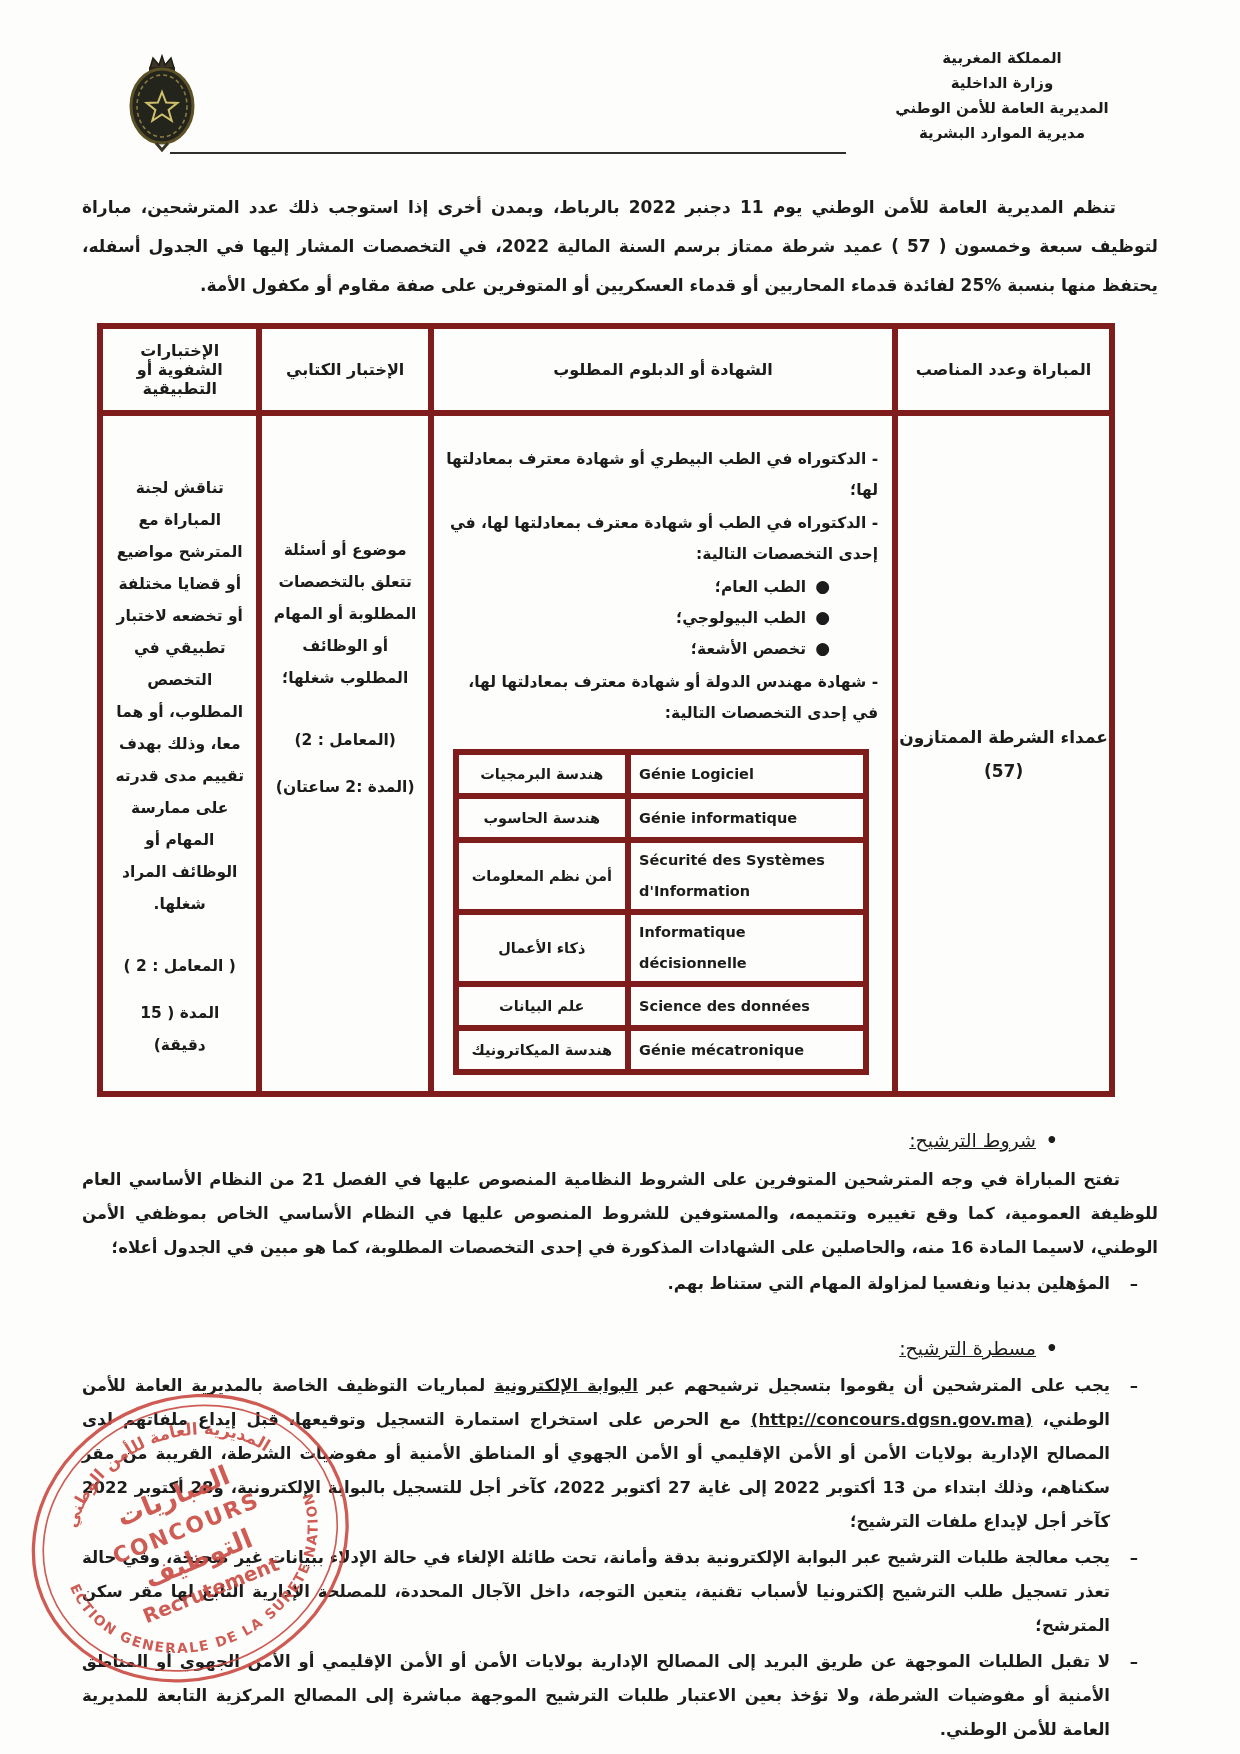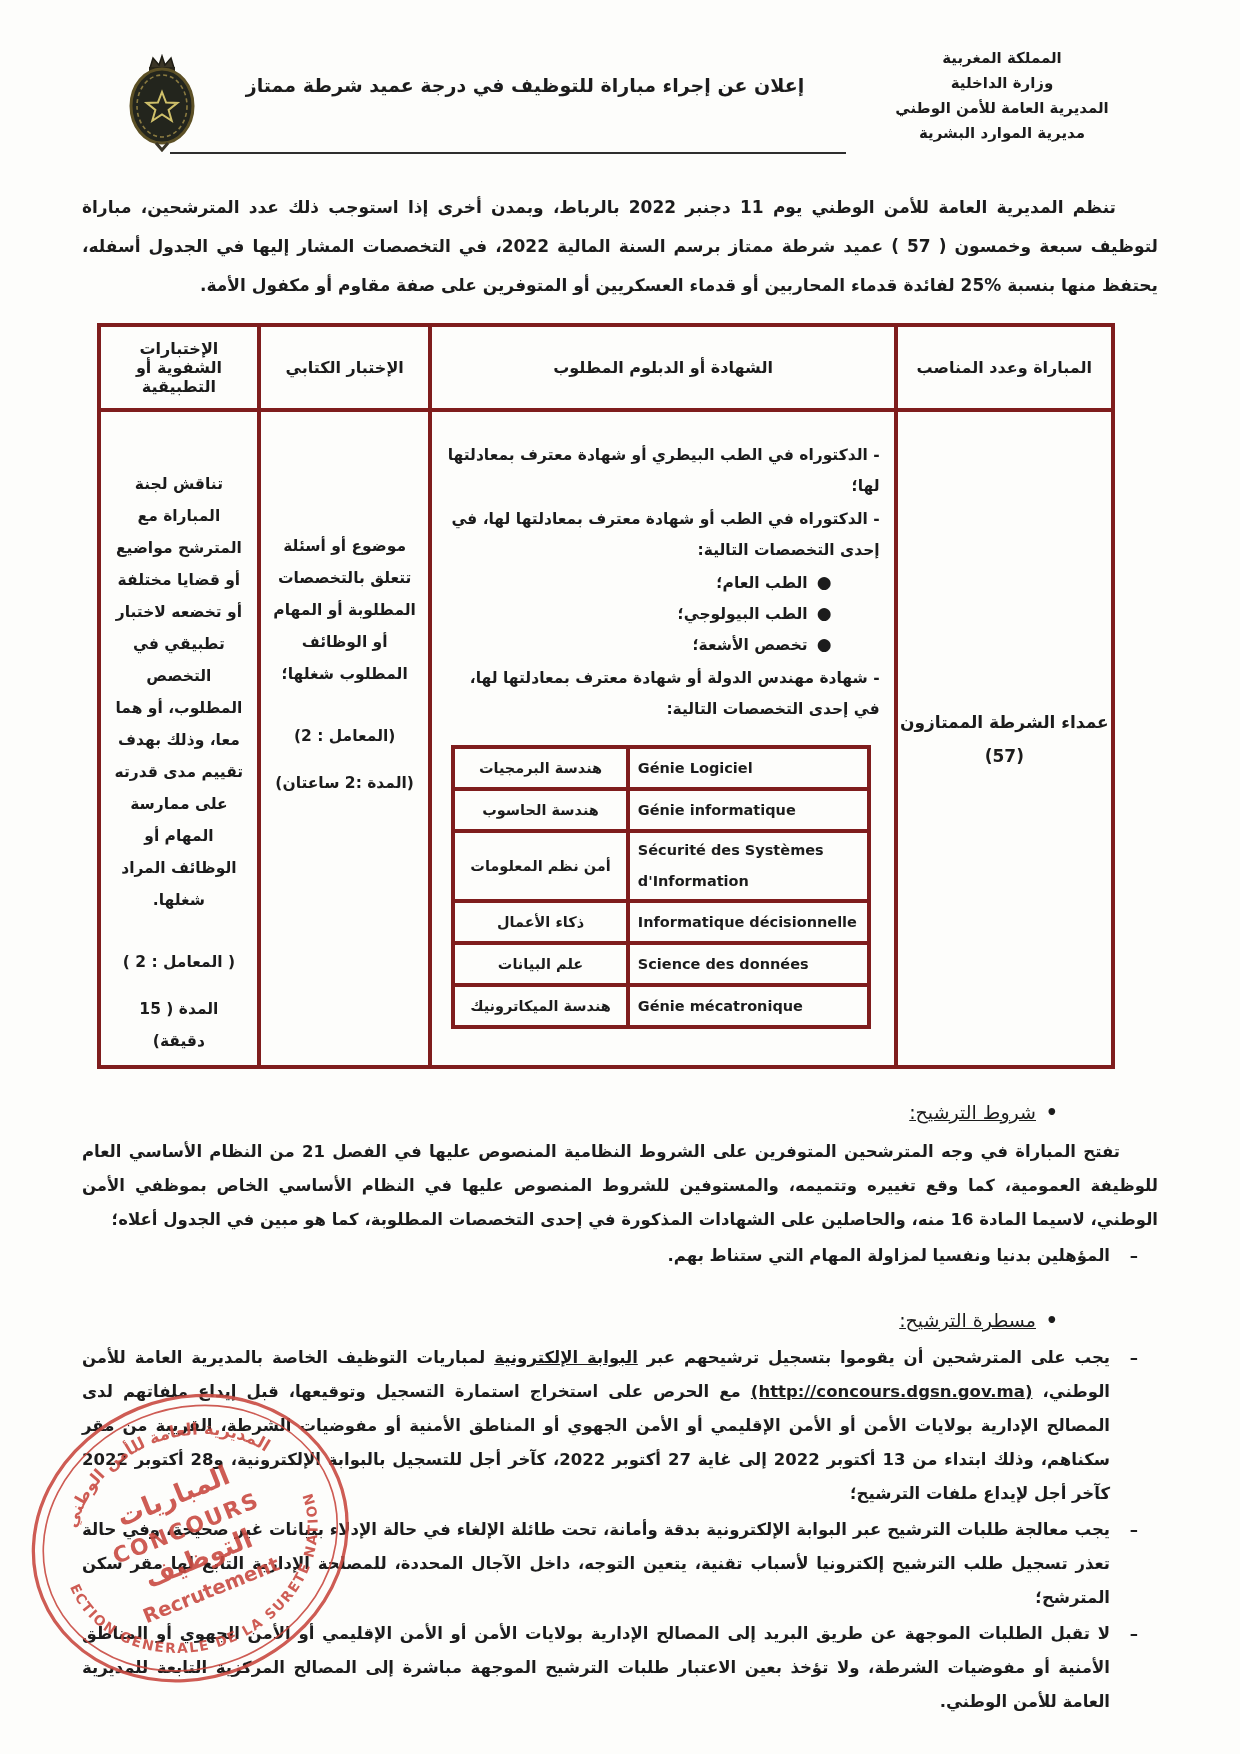--- a/index.html
+++ b/index.html
@@ -21,21 +21,21 @@
 
   
   .intro{margin:36px 82px 0 82px;font-size:17px;font-weight:bold;line-height:39px;
     text-align:justify;text-align-last:right;}
   .intro .lead-indent{display:inline-block;width:42px;}
   .b900{font-weight:bold;}
 
   
   .table-wrap{margin:18px 125px 0 97px;}
   table.main{border-collapse:collapse;width:100%;table-layout:fixed;}
-  table.main>thead th, table.main>tbody td{border:4px solid #7f1d1d;}
+  table.main>thead th, table.main>tbody td{border:6px solid #7f1d1d;}
   table.main{border:3px solid #1b1b1b;}
   th.hd{font-size:16px;font-weight:bold;padding:12px 6px;height:38px;vertical-align:middle;}
   td.cell{vertical-align:top;}
   .competition-cell{vertical-align:middle !important;text-align:center;
     font-weight:bold;font-size:17px;line-height:34px;}
   .diploma-cell{padding:28px 14px 16px 10px;font-size:15.5px;font-weight:bold;line-height:31px;}
   .dip-item{margin-bottom:2px;text-align:right;}
   .dip-bullets{margin:2px 48px 2px 0;}
   .dip-bullet{position:relative;padding-right:24px;}
   .dip-bullet .dot{position:absolute;right:0;top:-1px;font-size:17px;}
@@ -75,21 +75,20 @@
 <div class="page">
 
   <div class="header">
     <div class="ministry">
       <div>المملكة المغربية</div>
       <div>وزارة الداخلية</div>
       <div>المديرية العامة للأمن الوطني</div>
       <div>مديرية الموارد البشرية</div>
     </div>
     <div class="titlebox">
-      <div class="title-line">إعلان عن إجراء مباراة للتوظيف في درجة عميد شرطة ممتاز</div>
     </div>
     <div class="emblem-wrap">
       <svg width="72" height="98" viewBox="0 0 72 98">
         <path d="M24 14 L27 4 L33 11 L36 2 L39 11 L45 4 L48 14 Z" fill="#3a3527" stroke="#1e1c14" stroke-width="1.5"></path>
         <rect x="23" y="13" width="26" height="4" fill="#28251a"></rect>
         <ellipse cx="36" cy="52" rx="31" ry="37" fill="#23251d" stroke="#5d5126" stroke-width="3"></ellipse>
         <ellipse cx="36" cy="52" rx="25" ry="31" fill="none" stroke="#8a7a40" stroke-width="1.6" stroke-dasharray="4 3"></ellipse>
         <path d="M36 38 L40.1 48.5 L51.4 48.9 L42.6 55.9 L45.7 66.8 L36 60.4 L26.3 66.8 L29.4 55.9 L20.6 48.9 L31.9 48.5 Z" fill="none" stroke="#cfc06a" stroke-width="2"></path>
         <path d="M30 89 L36 96 L42 89" fill="none" stroke="#3a3527" stroke-width="3"></path>
       </svg>

